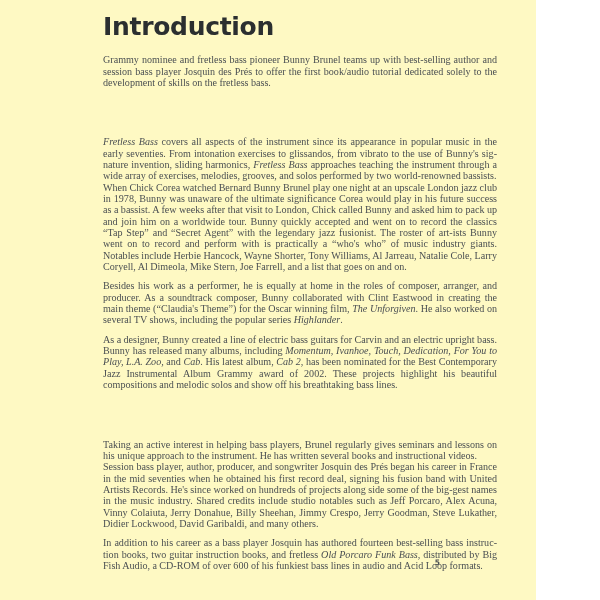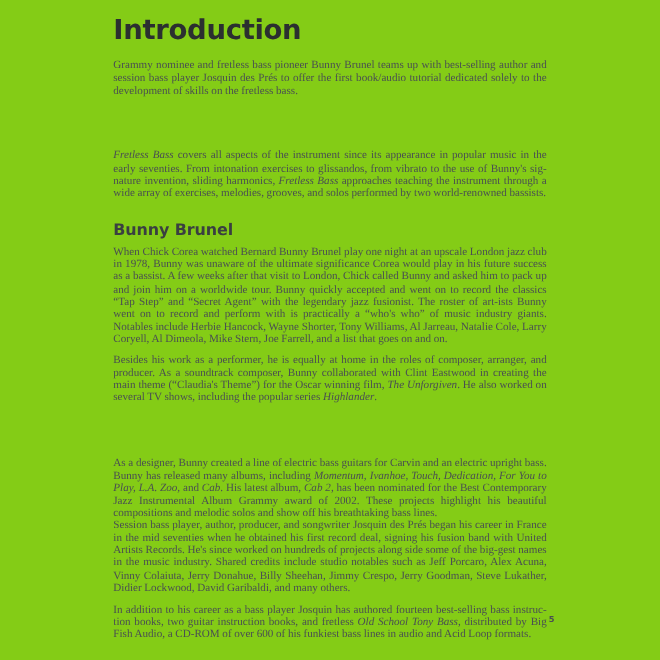--- a/index.html
+++ b/index.html
@@ -8,23 +8,23 @@
   }
   body {
     width: 600px;
     height: 600px;
     background: #ffffff;
     font-family: "Liberation Serif", serif;
     overflow: hidden;
   }
   .page {
     position: relative;
-    width: 600px;
+    width: 536px;
     height: 600px;
-    background: #84cc16;
+    background: #fef9c3;
     box-sizing: border-box;
   }
   .content {
     position: absolute;
     left: 103px;
     top: 14px;
     width: 394px;
   }
   h1.page-title {
     font-family: "DejaVu Sans", sans-serif;
@@ -83,28 +83,28 @@
 
     <h1 class="page-title">Introduction</h1>
 
     <div id="intro-block">
         <p class="body-text"><span>Grammy nominee and fretless bass pioneer Bunny Brunel teams up with best-selling author and session bass player Josquin des Prés to offer the first book/audio tutorial dedicated solely to the development of skills on the fretless bass.</span></p>
         <p class="body-text"><span class="it">Fretless Bass</span><span> covers all aspects of the instrument since its appearance in popular music in the early seventies. From intonation exercises to glissandos, from vibrato to the use of Bunny's sig-nature invention, sliding harmonics, </span><span class="it">Fretless Bass</span><span> approaches teaching the instrument through a wide array of exercises, melodies, grooves, and solos performed by two world-renowned bassists.</span></p>
       </div>
 
     <div id="sections-block">
         <section>
-          <h2 class="section-title first-section">Bunny Brunel</h2>
           <p class="body-text"><span>When Chick Corea watched Bernard Bunny Brunel play one night at an upscale London jazz club in 1978, Bunny was unaware of the ultimate significance Corea would play in his future success as a bassist. A few weeks after that visit to London, Chick called Bunny and asked him to pack up and join him on a worldwide tour. Bunny quickly accepted and went on to record the classics “Tap Step” and “Secret Agent” with the legendary jazz fusionist. The roster of art-ists Bunny went on to record and perform with is practically a “who's who” of music industry giants. Notables include Herbie Hancock, Wayne Shorter, Tony Williams, Al Jarreau, Natalie Cole, Larry Coryell, Al Dimeola, Mike Stern, Joe Farrell, and a list that goes on and on.</span></p>
           <p class="body-text"><span>Besides his work as a performer, he is equally at home in the roles of composer, arranger, and producer. As a soundtrack composer, Bunny collaborated with Clint Eastwood in creating the main theme (“Claudia's Theme”) for the Oscar winning film, </span><span class="it">The Unforgiven</span><span>. He also worked on several TV shows, including the popular series </span><span class="it">Highlander</span><span>.</span></p>
           <p class="body-text"><span>As a designer, Bunny created a line of electric bass guitars for Carvin and an electric upright bass. Bunny has released many albums, including </span><span class="it">Momentum, Ivanhoe, Touch, Dedication, For You to Play, L.A. Zoo,</span><span> and </span><span class="it">Cab</span><span>. His latest album, </span><span class="it">Cab 2</span><span>, has been nominated for the Best Contemporary Jazz Instrumental Album Grammy award of 2002. These projects highlight his beautiful compositions and melodic solos and show off his breathtaking bass lines.</span></p>
+          <p class="body-text"><span>Taking an active interest in helping bass players, Brunel regularly gives seminars and lessons on his unique approach to the instrument. He has written several books and instructional videos.</span></p>
         </section>
         <section>
           <p class="body-text"><span>Session bass player, author, producer, and songwriter Josquin des Prés began his career in France in the mid seventies when he obtained his first record deal, signing his fusion band with United Artists Records. He's since worked on hundreds of projects along side some of the big-gest names in the music industry. Shared credits include studio notables such as Jeff Porcaro, Alex Acuna, Vinny Colaiuta, Jerry Donahue, Billy Sheehan, Jimmy Crespo, Jerry Goodman, Steve Lukather, Didier Lockwood, David Garibaldi, and many others.</span></p>
-          <p class="body-text"><span>In addition to his career as a bass player Josquin has authored fourteen best-selling bass instruc-tion books, two guitar instruction books, and fretless </span><span class="it">Old School Tony Bass</span><span>, distributed by Big Fish Audio, a CD-ROM of over 600 of his funkiest bass lines in audio and Acid Loop formats.</span></p>
+          <p class="body-text"><span>In addition to his career as a bass player Josquin has authored fourteen best-selling bass instruc-tion books, two guitar instruction books, and fretless </span><span class="it">Old Porcaro Funk Bass</span><span>, distributed by Big Fish Audio, a CD-ROM of over 600 of his funkiest bass lines in audio and Acid Loop formats.</span></p>
           <p class="body-text"><span>Josquin has also taken an interest in matters pertaining to the music industry and the success of musicians within the business. This has lead to the writing of two self-help titles: </span><span class="it">Creative Careers in Music</span></p>
         </section>
       </div>
 
   </div>
 
   <div class="page-number">5</div>
 </div>
 
 </body></html>

